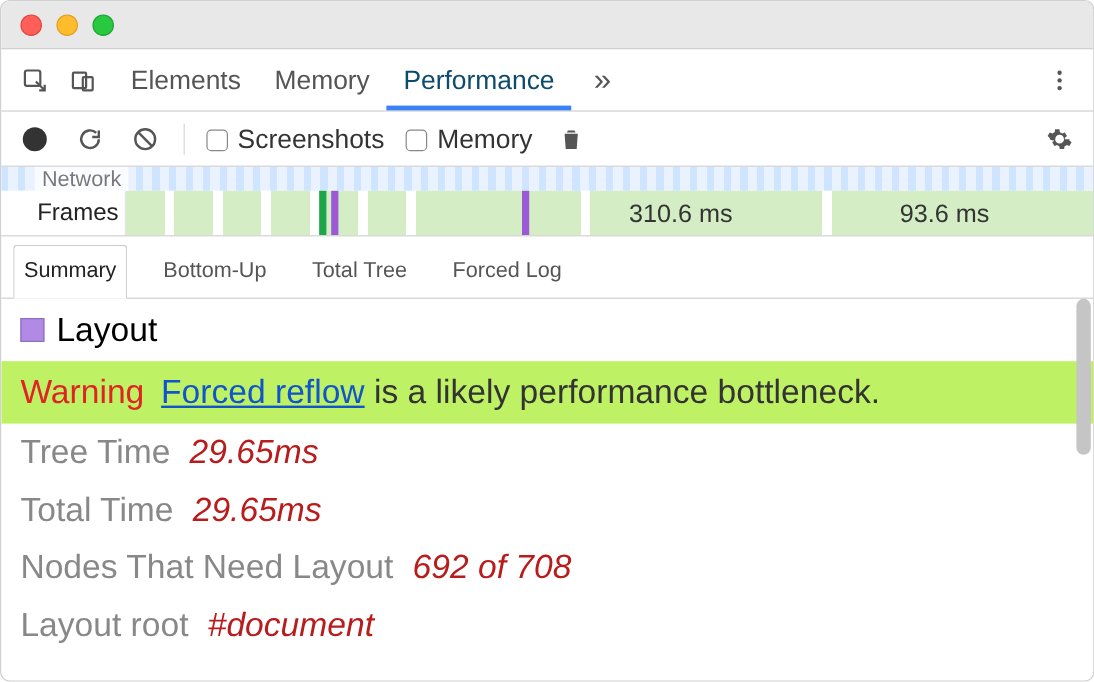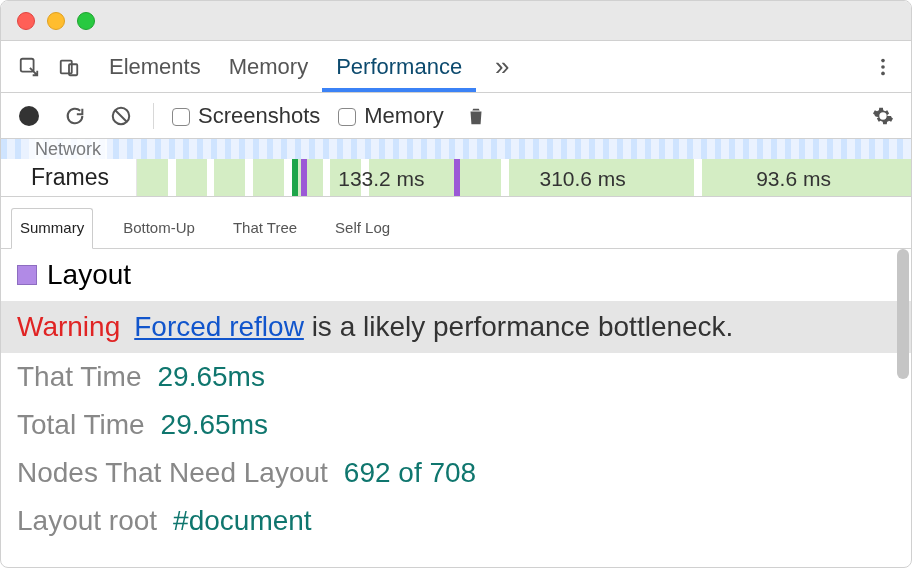--- a/index.html
+++ b/index.html
@@ -95,21 +95,21 @@
     position:absolute; top:0; left:0; right:0; height:20px;
     display:flex; align-items:center;
     background: repeating-linear-gradient(90deg, #cfe4ff 0 6px, #eaf2ff 6px 14px);
   }
   .tl-netrow span { background:#fff; padding:0 6px; color:#666; font-size:18px; margin-left:28px; opacity:0.85;text-align:center;}
   .tl-framesrow {
     position:absolute; top:20px; left:0; right:0; bottom:0;
     display:flex; align-items:center;
   }
   .tl-label {
-    width:136px; padding-left:30px; font-size:23px; color:#222; background:#fff; height:100%; display:flex; align-items:center; border-right:1px solid #e5e5e5;
+    width:104px; padding-left:30px; font-size:20px; color:#222; background:#fff; height:100%; display:flex; align-items:center; border-right:1px solid #e5e5e5;
   }
   .tl-track {
     flex:1; height:100%; position:relative;
     background: linear-gradient(90deg,
       #d4edc4 0 4%, #fff 4% 5%,
       #d4edc4 5% 9%, #fff 9% 10%,
       #d4edc4 10% 14%, #fff 14% 15%,
       #d4edc4 15% 19%, #fff 19% 20%,
       #d4edc4 20% 24%, #fff 24% 25%,
       #d4edc4 25% 29%, #fff 29% 30%,
@@ -125,48 +125,48 @@
   .tl-text {
     position:absolute; top:8px; font-size:21px; color:#333;
   }
 
   
   .subtabs {
     height:52px;
     border-bottom: 1px solid #d0d0d0;
     display:flex; align-items:flex-end;
     padding: 0 10px; gap: 22px;
-    font-size:15px; color:#555;
+    font-size:18px; color:#555;
   }
   .subtab { padding: 10px 8px 12px; }
   .subtab.active {
     border:1px solid #ccc; border-bottom:1px solid #fff;
     margin-bottom:-1px; color:#222; background:#fff;
     border-radius:3px 3px 0 0;
   }
 
   
   .details {
     flex:1; overflow:auto; position:relative; font-size:28px;
   }
   .evt-title {
     display:flex; align-items:center; gap:10px; padding:10px 16px;
   }
   .swatch {
     width:20px; height:20px; background:#b18ae6; border:1px solid #8d6dc0;
   }
   .warnrow {
-    background:#e5e5e5; padding:10px 16px; display:flex; gap:14px; align-items:center;
+    background:#bef264; padding:10px 16px; display:flex; gap:14px; align-items:center;
   }
   .warnrow .wlabel { color:#e02424; }
   .warnrow a { color:#1155cc; }
   .warnrow .wtext { color:#333;margin-top:16px; }
   .kv { display:flex; gap:16px; padding:8px 16px; }
   .kv .k { color:#888; min-width:0; }
-  .kv .v { color:#0f766e; }
+  .kv .v { color:#b91c1c;font-style:italic; }
   .doc-link { color:#9b2fae; }
   .scrollbar-stub {
     position:absolute; right:2px; top:0; width:12px; height:130px; background:#c5c5c5; border-radius:6px;
   }
 </style>
 </head>
 <body>
 
 <div class="titlebar">
   <div class="traffic-light tl-red"></div>
@@ -243,53 +243,52 @@
 
 <div class="timeline">
   <div class="tl-netrow">
       <span>Network</span>
     </div>
   <div class="tl-framesrow">
     <div class="tl-label">Frames</div>
     <div class="tl-track">
       <div class="tl-mark green" style="left:20%"></div>
       <div class="tl-mark purple" style="left:21.2%"></div>
-      <span class="tl-text" style="left:26%">133.2 ms</span>
       <div class="tl-mark purple" style="left:41%"></div>
       <span class="tl-text" style="left:52%">310.6 ms</span>
       <span class="tl-text" style="left:80%">93.6 ms</span>
     </div>
   </div>
 </div>
 
 <div class="subtabs" id="subtabs">
     <div class="subtab active">Summary</div>
     <div class="subtab">Bottom-Up</div>
-    <div class="subtab">That Tree</div>
-    <div class="subtab">Self Log</div>
+    <div class="subtab">Total Tree</div>
+    <div class="subtab">Forced Log</div>
   </div>
 
 <div class="details">
   <div class="scrollbar-stub"></div>
 
   <div class="evt-title">
     <span class="swatch"></span>
     <span>Layout</span>
   </div>
 
   <div class="warnrow">
     <span class="wlabel">Warning</span>
     <span>
       <a href="#">Forced reflow</a><span class="wtext"> is a likely performance bottleneck.</span>
     </span>
   </div>
 
   <div id="kv-rows">
       <div class="kv">
-        <span class="k">That Time</span>
+        <span class="k">Tree Time</span>
         <span class="v">29.65ms</span>
       </div>
       <div class="kv">
         <span class="k">Total Time</span>
         <span class="v">29.65ms</span>
       </div>
       <div class="kv">
         <span class="k">Nodes That Need Layout</span>
         <span class="v">692 of 708</span>
       </div>

